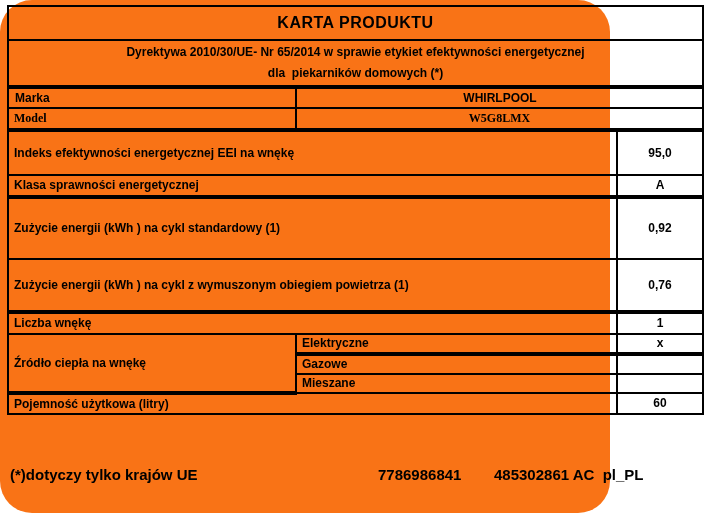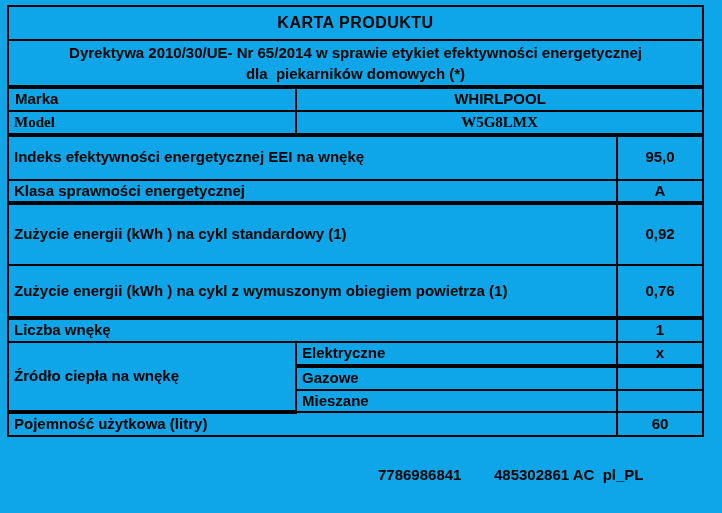--- a/index.html
+++ b/index.html
@@ -5,32 +5,32 @@
   * { box-sizing: border-box; }
   html, body { margin: 0; padding: 0; }
   body {
     width: 722px; height: 513px;
     background: #ffffff;
     font-family: "Liberation Sans", sans-serif;
     font-weight: 700;
     color: #000000;
     overflow: hidden;
   }
-  .page { position: relative; width: 722px; height: 513px; background: #0ea5e9; }
+  .page { position: relative; width: 610px; height: 513px; background: #f97316; border-radius: 32px; }
 
   table.product-card {
     position: absolute; left: 7px; top: 5px;
     width: 695px;
     border-collapse: collapse;
     table-layout: fixed;
   }
   td {
     border: 2px solid #000000;
     padding: 1px 5px;
-    font-size: 15px;
+    font-size: 12px;
     line-height: 1.25;
     vertical-align: middle;
     overflow: hidden;
   }
   tr.thickb > td { border-bottom-width: 4px; }
 
   td.title-cell { text-align: center; font-size: 16px; height: 34px; letter-spacing: 0.5px; }
   td.directive-cell { text-align: center; height: 46px; white-space: pre-wrap; line-height: 21px; }
   td.label { text-align: left; }
   td.val { text-align: center; }
@@ -126,17 +126,18 @@
     </tr>
 
     <tr class="r-volume">
       <td class="label" colspan="2">Pojemność użytkowa (litry)</td>
       <td class="val">60</td>
     </tr>
   </tbody>
     </table>
 
   <div class="footer">
+    <span class="footer-note">(*)dotyczy tylko krajów UE</span>
     <span class="footer-code1">7786986841</span>
     <span class="footer-code2">485302861 AC  pl_PL</span>
   </div>
 
 </div>
 
 </body></html>

